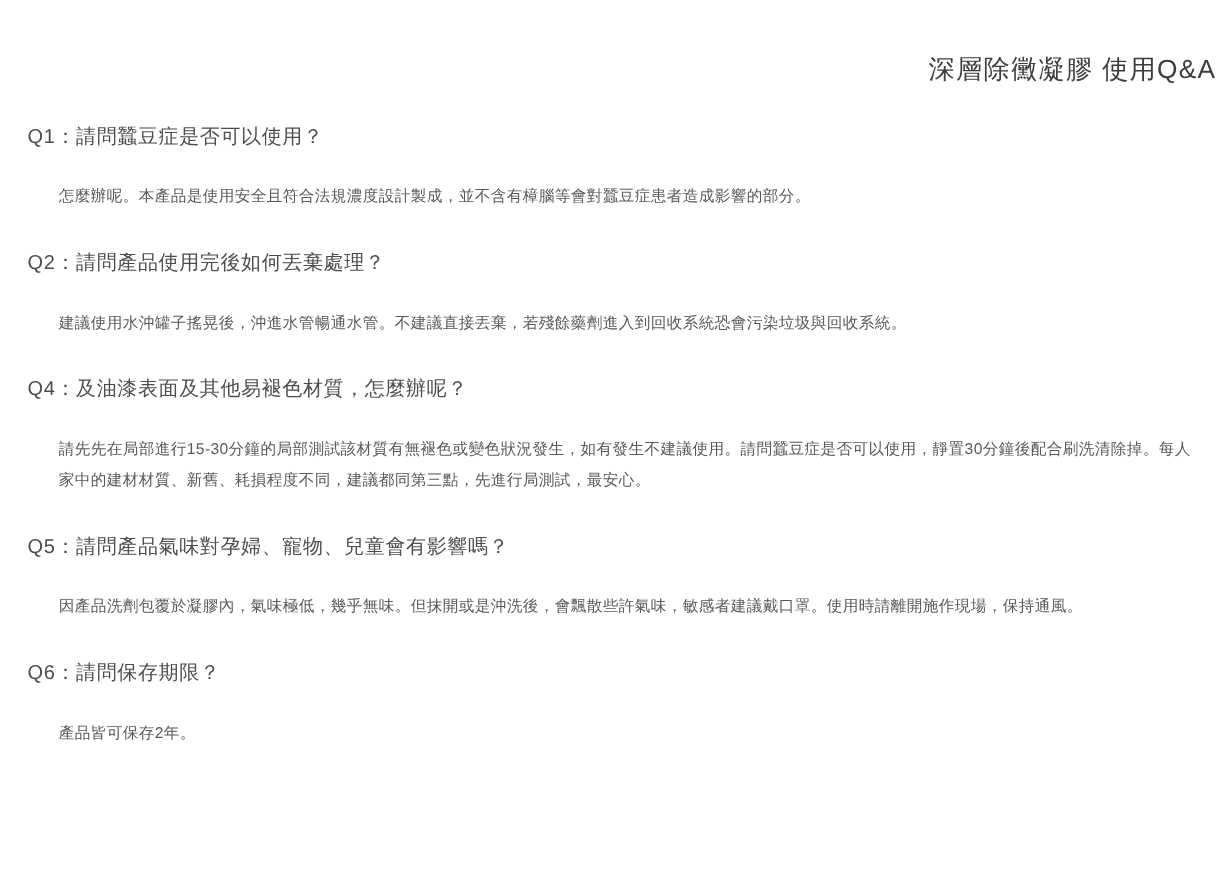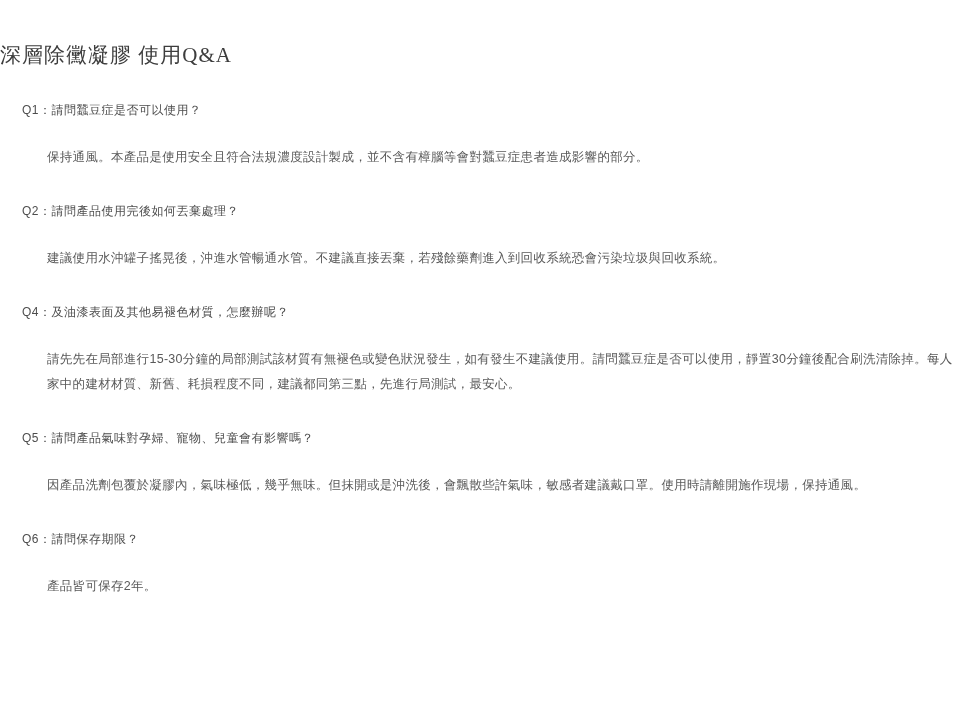--- a/index.html
+++ b/index.html
@@ -9,34 +9,34 @@
   }
   body {
     width: 973px;
     height: 715px;
     overflow: hidden;
     font-family: "Liberation Sans", sans-serif;
     -webkit-font-smoothing: antialiased;
   }
   .page-title {
     padding-top: 28px;
-    text-align: left;
-    font-family: Liberation Serif, serif;
+    text-align: right;
+    font-family: Liberation Sans, sans-serif;
     font-size: 21px;
     font-weight: 400;
     color: #3d3d3d;
     letter-spacing: 1px;
     line-height: 27px;
   }
   .faq-list {
     display: block;
   }
   .question {
     margin: 30px 10px 0 22px;
-    font-size: 12px;
+    font-size: 16px;
     color: #4d4d4d;
     line-height: 22px;
     letter-spacing: 0.5px;
   }
   .answer {
     margin: 24px 12px 0 47px;
     font-size: 12.5px;
     color: #595959;
     line-height: 25px;
     letter-spacing: 0.3px;
@@ -44,21 +44,21 @@
 </style>
 </head>
 <body>
 
 <h1 class="page-title">深層除黴凝膠 使用Q&amp;A</h1>
 
 <main class="faq-list">
 
   <section class="faq-item">
     <div class="question">Q1：請問蠶豆症是否可以使用？</div>
-    <div class="answer">保持通風。本產品是使用安全且符合法規濃度設計製成，並不含有樟腦等會對蠶豆症患者造成影響的部分。</div>
+    <div class="answer">怎麼辦呢。本產品是使用安全且符合法規濃度設計製成，並不含有樟腦等會對蠶豆症患者造成影響的部分。</div>
   </section>
 
   <section class="faq-item">
     <div class="question">Q2：請問產品使用完後如何丟棄處理？</div>
     <div class="answer">建議使用水沖罐子搖晃後，沖進水管暢通水管。不建議直接丟棄，若殘餘藥劑進入到回收系統恐會污染垃圾與回收系統。</div>
   </section>
 
 
   <section class="faq-item">
     <div class="question">Q4：及油漆表面及其他易褪色材質，怎麼辦呢？</div>

